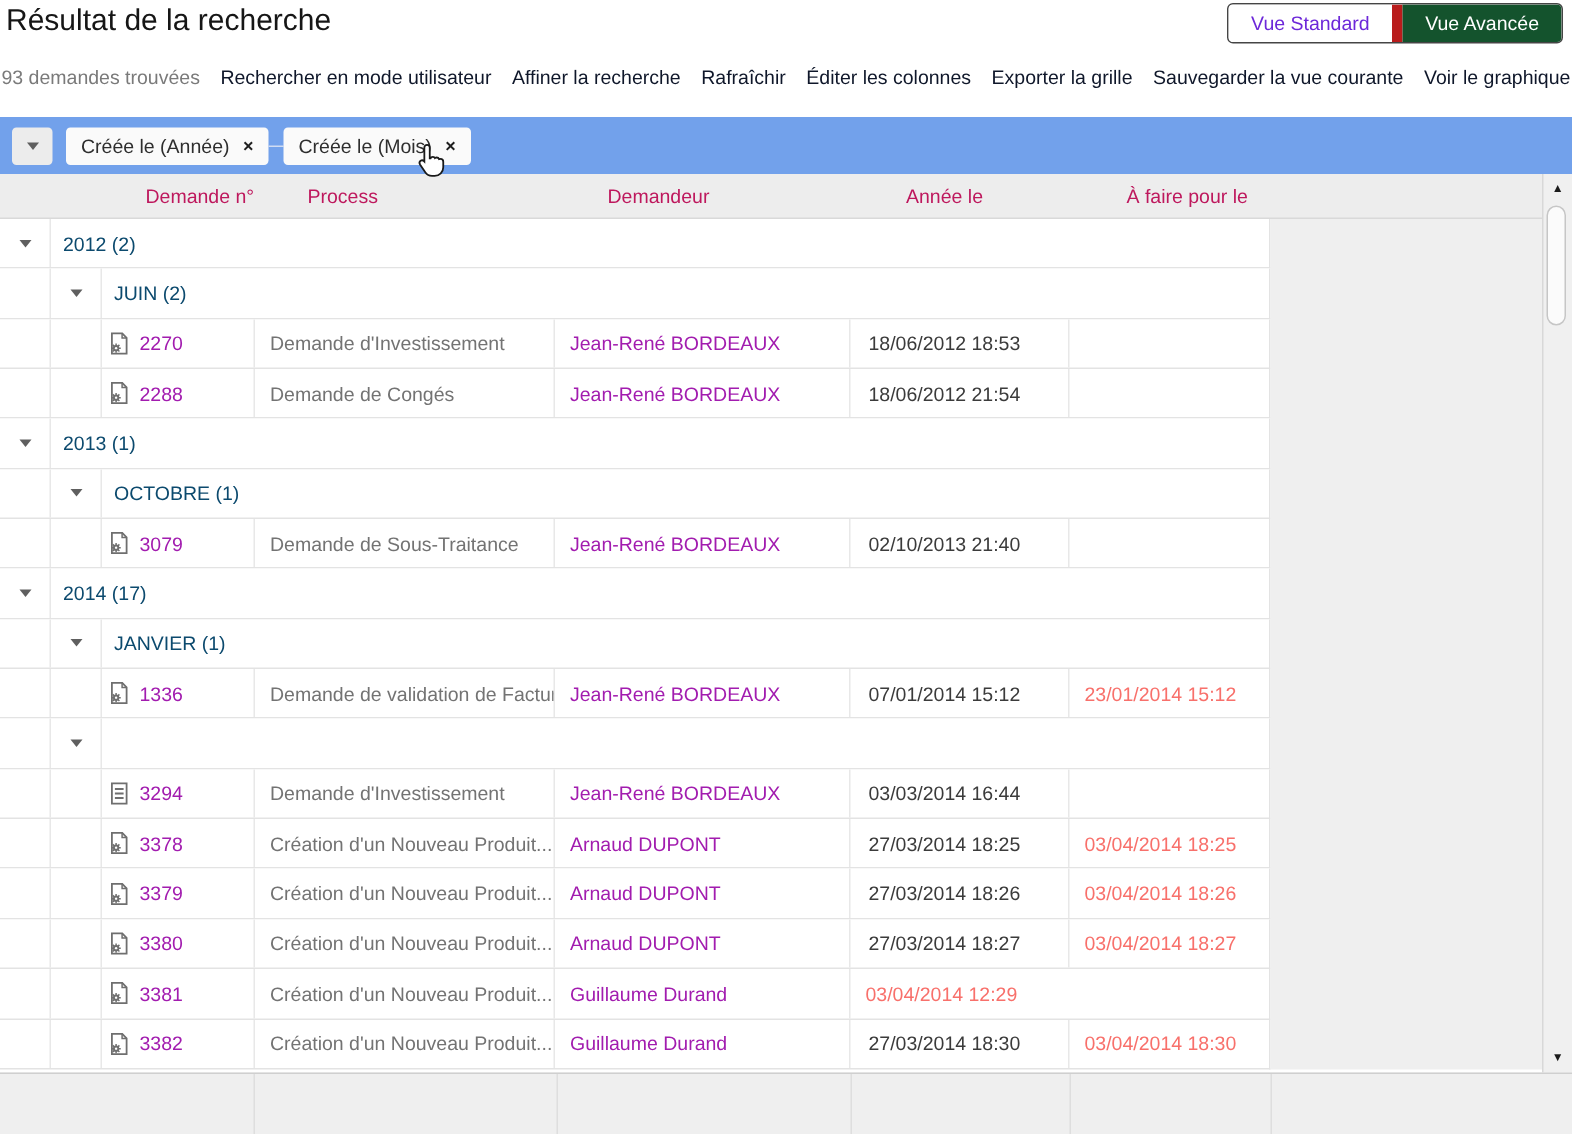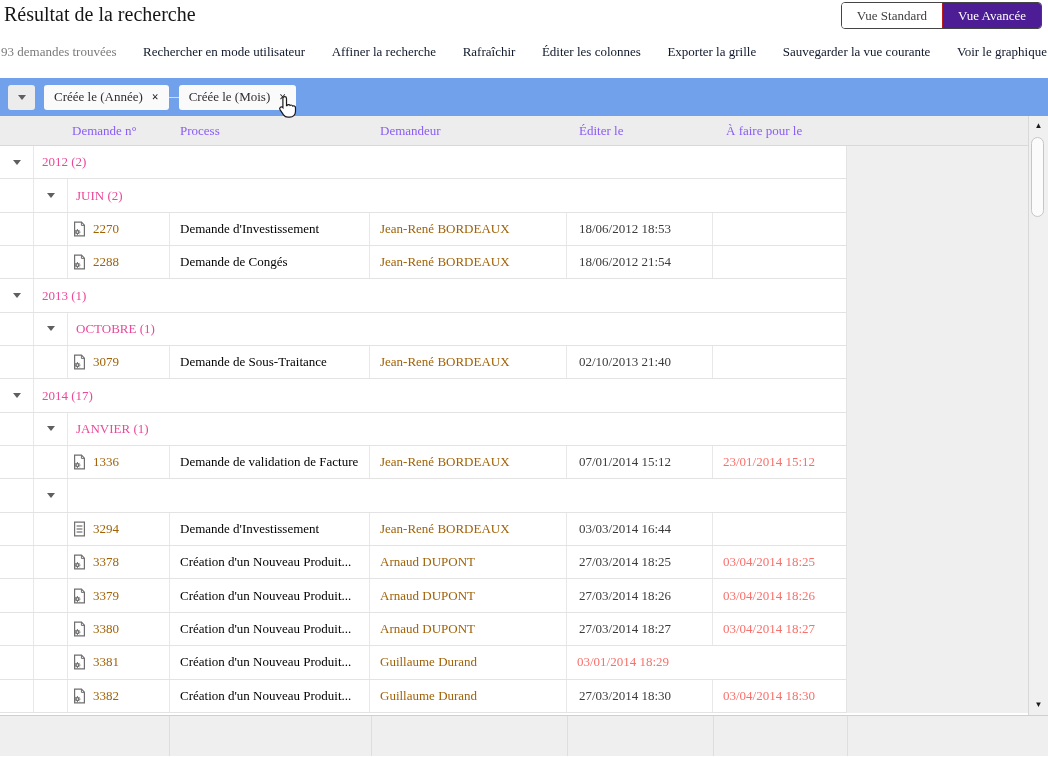--- a/index.html
+++ b/index.html
@@ -1,26 +1,26 @@
 <!DOCTYPE html>
 <html><head>
 <meta charset="utf-8">
 <style>
   html,body{margin:0;padding:0;background:#fff;}
   #screen{position:relative;width:1048px;height:756px;background:#fff;overflow:hidden;
-          font-family:Liberation Serif, serif;color:#3c3c3c;}
+          font-family:Liberation Sans, sans-serif;color:#3c3c3c;}
 
   
   .page-title{position:absolute;left:4px;top:3px;font-size:20px;color:#161616;}
   .view-toggle{position:absolute;top:2px;right:6px;display:flex;border:1px solid #454545;
                border-radius:4px;overflow:hidden;height:25px;}
   .vt-btn{display:flex;align-items:center;justify-content:center;font-size:13px;
           padding:0 15px;cursor:pointer;box-sizing:border-box;}
-  .vt-standard{background:#fff;color:#404040;border-right:1px solid #b91c1c;}
-  .vt-advanced{background:#4c1d95;color:#fff;}
+  .vt-standard{background:#fff;color:#6d28d9;border-right:7px solid #b91c1c;}
+  .vt-advanced{background:#14532d;color:#fff;}
 
   .toolbar{position:absolute;left:1px;top:44px;width:1046px;display:flex;
            justify-content:space-between;align-items:flex-start;font-size:13px;}
   .tb-count{color:#7a7a7a;}
   .tb-link{color:#0f172a;text-decoration:none;cursor:pointer;}
 
   
   .group-bar{position:absolute;left:0;top:78px;width:1048px;height:38px;background:#72a1eb;
              display:flex;align-items:center;padding-left:8px;box-sizing:border-box;}
   .gb-dropdown{width:27px;height:25px;background:#ececec;border-radius:3px;display:flex;
@@ -30,41 +30,41 @@
   #chips{display:flex;align-items:center;margin-left:9px;}
   .chip{height:25px;background:#fafafa;border-radius:3px;display:flex;align-items:center;
         padding:0 10px;font-size:13px;color:#2e2e2e;cursor:default;}
   .chip-x{font-weight:700;font-size:12px;color:#1f1f1f;margin-left:9px;cursor:pointer;line-height:1;}
   .chip-connector{width:10px;height:1px;background:#cfdcf3;}
 
   
   .grid-header{position:absolute;left:0;top:116px;width:1028px;height:30px;background:#ededed;
                border-bottom:1px solid #d9d9d9;box-sizing:border-box;display:grid;
                grid-template-columns:34px 34px 102px 200px 197px 146px 134px 1fr;
-               align-items:center;font-size:13px;color:#8b5cf6;}
+               align-items:center;font-size:13px;color:#be185d;padding-left:25px;}
   .hc{overflow:hidden;white-space:nowrap;box-sizing:border-box;}
   .hc-3{padding-left:4px;} .hc-4{padding-left:10px;} .hc-5{padding-left:10px;}
   .hc-6{padding-left:12px;} .hc-7{padding-left:13px;}
 
   #grid-body{position:absolute;left:0;top:146px;width:847px;}
   .g-row{display:grid;grid-template-columns:34px 34px 102px 200px 197px 146px 134px;
          height:33.35px;background:#fff;border-bottom:1px solid #e3e3e3;
          border-right:1px solid #e3e3e3;box-sizing:border-box;width:847px;font-size:13px;}
   .c{display:flex;align-items:center;box-sizing:border-box;overflow:hidden;white-space:nowrap;}
   .cb{border-right:1px solid #e8e8e8;}
   .c-expander{justify-content:center;cursor:pointer;}
-  .group-label{grid-column:2 / 8;padding-left:8px;color:#ec4899;}
+  .group-label{grid-column:2 / 8;padding-left:8px;color:#0c4a6e;}
   .group-label.lvl2{grid-column:3 / 8;}
   .c-demande{padding-left:4px;gap:6px;}
-  .c-process{padding-left:10px;color:#000000;}
+  .c-process{padding-left:10px;color:#737373;}
   .c-requester{padding-left:10px;}
   .c-created{padding-left:12px;color:#3b3b3b;}
   .c-due{padding-left:10px;}
   .c-due.red{color:#f8706b;}
-  .cell-link{color:#a16207;text-decoration:none;cursor:pointer;}
+  .cell-link{color:#a21caf;text-decoration:none;cursor:pointer;}
   .doc-icon{display:flex;align-items:center;}
 
   .side-panel{position:absolute;left:847px;top:146px;width:181px;height:567px;background:#efefef;}
 
   
   .scrollbar{position:absolute;left:1028px;top:116px;width:20px;height:599px;background:#f0f0f0;
              border-left:1px solid #d8d8d8;box-sizing:border-box;}
   .sb-btn{position:absolute;left:0;width:19px;height:18px;display:flex;align-items:center;
           justify-content:center;font-size:8px;color:#1b1b1b;cursor:pointer;}
   .sb-up{top:0;} .sb-down{bottom:2px;}
@@ -118,21 +118,21 @@
         </div>
       </div>
   </div>
 
   <div class="grid-header" id="grid-header">
     <div class="hc"></div>
     <div class="hc"></div>
   <div class="hc hc-3">Demande n°</div>
       <div class="hc hc-4">Process</div>
       <div class="hc hc-5">Demandeur</div>
-      <div class="hc hc-6">Éditer le</div>
+      <div class="hc hc-6">Année le</div>
       <div class="hc hc-7">À faire pour le</div>
     </div>
 
   <div id="grid-body">
       <div class="g-row">
         <div class="c cb c-expander">
           <div class="tri-down"></div>
         </div>
         <div class="c group-label">2012 (2)</div>
       </div>
@@ -420,21 +420,21 @@
                 <circle r="0.8" fill="#fff"></circle>
               </g>
             </svg>
           </span>
           <a class="cell-link">3381</a>
         </div>
         <div class="c cb c-process">Création d'un Nouveau Produit...</div>
         <div class="c cb c-requester">
           <a class="cell-link">Guillaume Durand</a>
         </div>
-        <div class="c c-due red">03/01/2014 18:29</div>
+        <div class="c c-due red">03/04/2014 12:29</div>
       </div>
       <div class="g-row">
         <div class="c cb"></div>
         <div class="c cb"></div>
         <div class="c cb c-demande">
           <span class="doc-icon">
             <svg width="15" height="16" viewBox="0 0 15 16">
               <path d="M2.6 1.2h6.9l2.9 3V14.8H2.6z" fill="#fff" stroke="#6f6f6f" stroke-width="1.2"></path>
               <path d="M9.4 1.2v3.2h3" fill="none" stroke="#6f6f6f" stroke-width="1"></path>
               <g transform="translate(5.4,11.1)">

